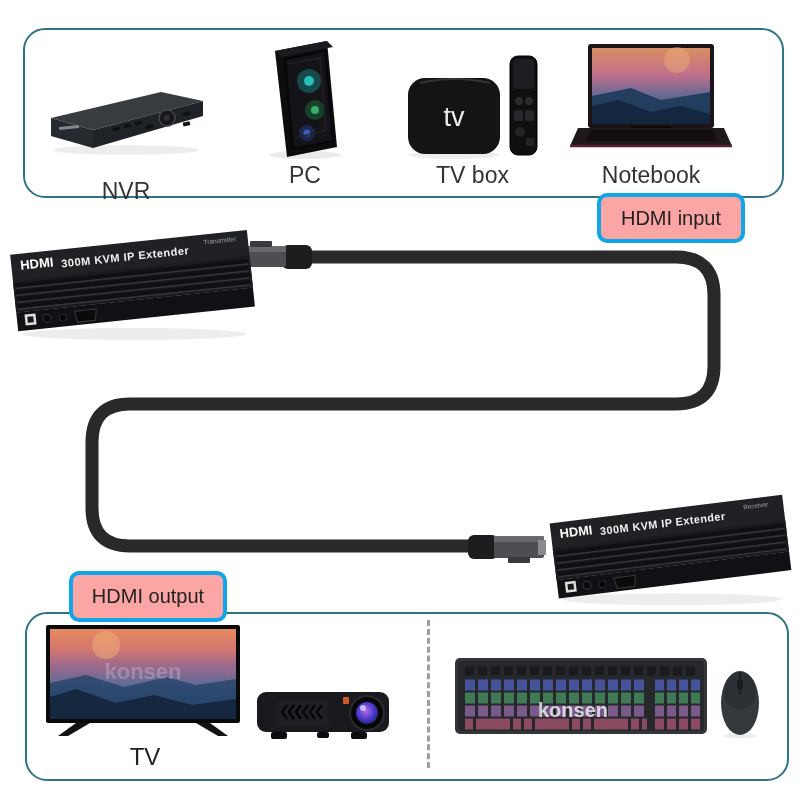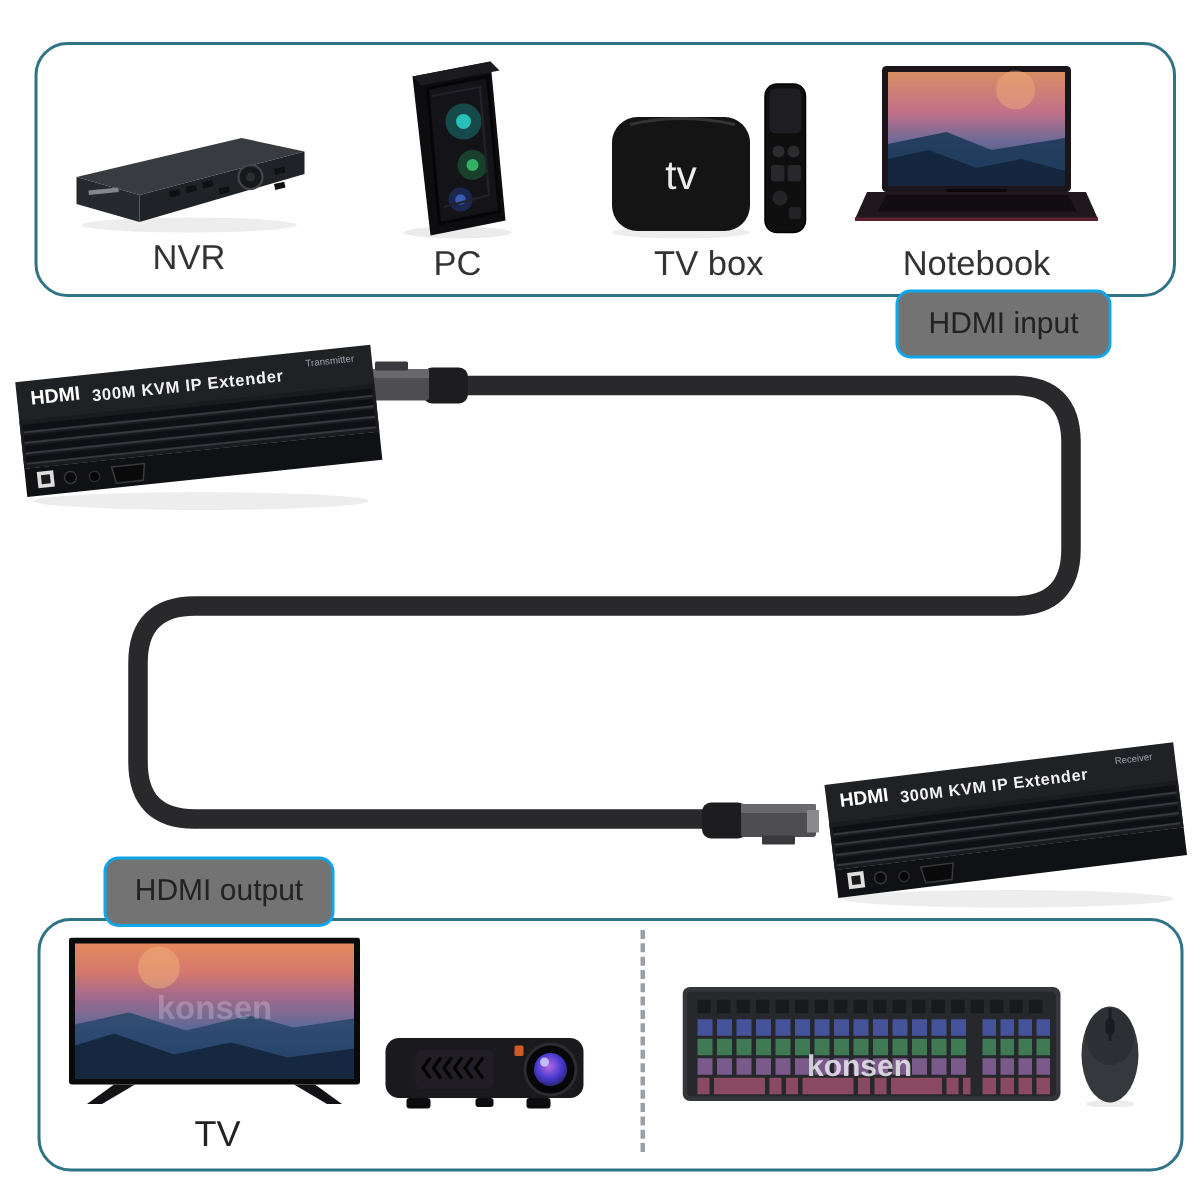--- a/index.html
+++ b/index.html
@@ -1,19 +1,19 @@
 <!DOCTYPE html>
 <html><head>
 <meta charset="utf-8">
 <style>
   html,body{margin:0;padding:0;background:#fff;}
   #canvas{position:relative;width:800px;height:800px;background:#ffffff;overflow:hidden;
           font-family:"Liberation Sans", sans-serif;color:#2e2e2e;}
   .group-box{position:absolute;border:2px solid #2f7486;border-radius:22px;background:#fff;z-index:1;}
-  .tag{position:absolute;background:#737373;border:2px solid #0ea5e9;border-radius:10px;z-index:4;
+  .tag{position:absolute;background:#fca5a5;border:4px solid #0ea5e9;border-radius:10px;z-index:4;
        display:flex;align-items:center;justify-content:center;font-size:20px;font-weight:500;color:#222;}
   .device{position:absolute;display:flex;flex-direction:column;align-items:center;z-index:3;justify-content:space-between;}
   .device-label{font-size:23px;color:#333;margin-top:2px;white-space:nowrap;}
   .big-label{font-size:24px;color:#222;margin-top:4px;}
   #cable-layer{position:absolute;left:0;top:0;z-index:2;pointer-events:none;}
   .extender{position:absolute;z-index:3;}
   #center-text{position:absolute;left:200px;top:302px;width:400px;text-align:center;z-index:2;}
   #distance{font-size:56px;font-weight:800;color:#1d6fd3;line-height:1;letter-spacing:1px;}
   #connection-desc{font-size:26px;color:#111;margin-top:7px;}
   #divider{position:absolute;left:427px;top:620px;height:148px;width:0;
@@ -21,21 +21,21 @@
   #km-label{font-size:26px;font-weight:600;color:#45b8c8;margin-top:2px;white-space:nowrap;}
   svg{display:block;}
 </style>
 </head>
 <body>
 
 <div id="canvas">
 
   <div class="group-box" style="left:23px;top:28px;width:757px;height:166px;"></div>
 
-  <div class="device" style="left:38px;top:80px;width:176px;">
+  <div class="device" style="left:38px;top:80px;width:176px;gap:20px;">
     <svg width="166" height="76" viewBox="0 0 166 76">
       <ellipse cx="83" cy="70" rx="72" ry="5" fill="#000" opacity="0.07"></ellipse>
       <polygon points="8,38 118,12 160,21 50,50" fill="#383c41"></polygon>
       <polygon points="8,38 50,50 50,68 8,56" fill="#26292d"></polygon>
       <polygon points="50,50 160,21 160,36 50,68" fill="#1f2226"></polygon>
       <rect x="16" y="46" width="20" height="3" fill="#83878d" transform="rotate(-6 26 47)"></rect>
       <g fill="#0f1012">
         <rect x="70" y="47" width="7" height="4" transform="rotate(-13 73 49)"></rect>
         <rect x="81" y="44" width="7" height="4" transform="rotate(-13 84 46)"></rect>
         <rect x="92" y="41" width="7" height="4" transform="rotate(-13 95 43)"></rect>

